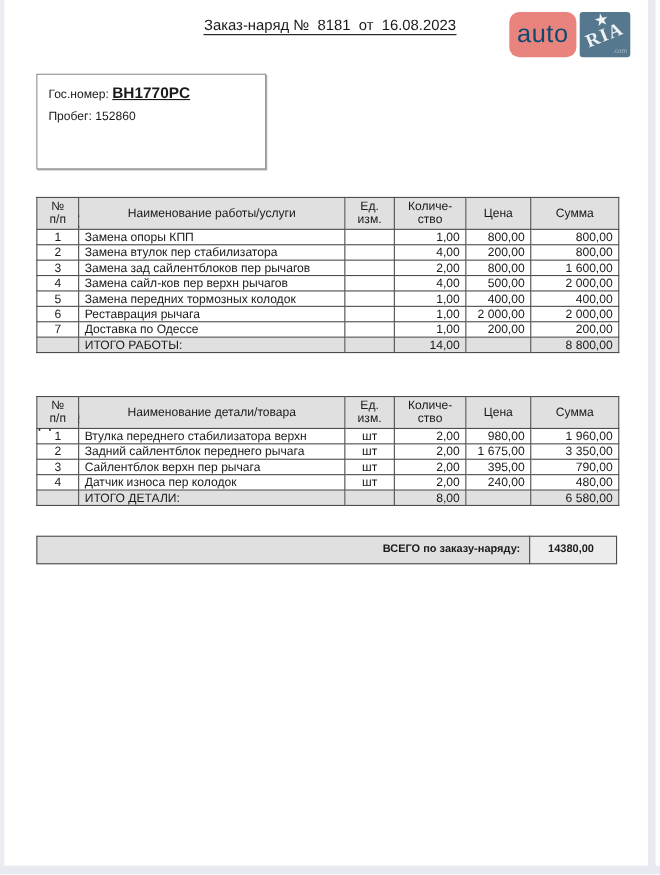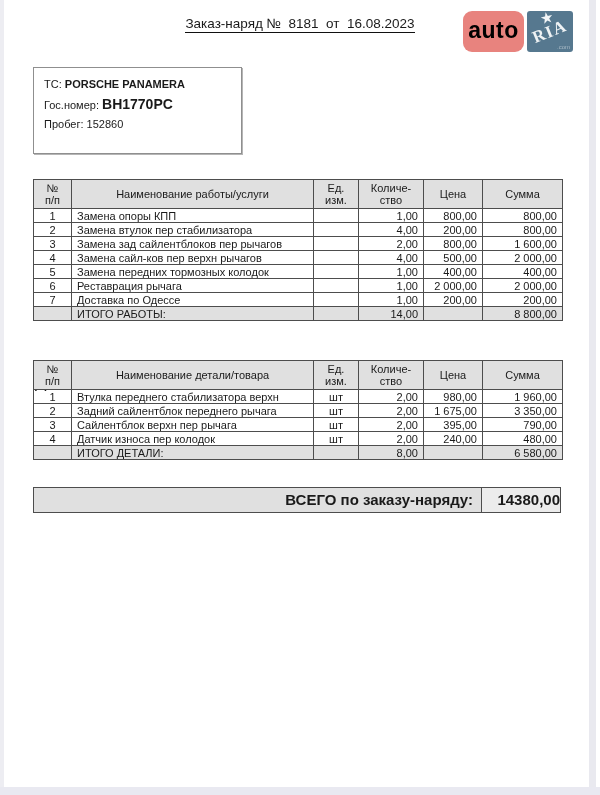--- a/index.html
+++ b/index.html
@@ -18,40 +18,40 @@
     font-size:13.5px; font-weight:normal; white-space:pre;
     border-bottom:1.6px solid #111; padding-bottom:1px;
   }
 
   
   .logo { position:absolute; top:11px; left:463px; display:flex; gap:3px; }
   .logo-auto {
     width:61px; height:41px; background:#E8837E; border-radius:9px;
     display:flex; align-items:center; justify-content:center;
   }
-  .logo-auto span { color:#000000; font-size:23px; letter-spacing:.5px; margin-top:-2px;font-weight:bold; }
+  .logo-auto span { color:#0c4a6e; font-size:23px; letter-spacing:.5px; margin-top:-2px; }
   .logo-ria {
     width:46px; height:41px; background:#56788F; border-radius:3px;
     position:relative; overflow:hidden;
   }
   .ria-star { position:absolute; top:-2px; left:13px; color:#f2f5f7; font-size:15px; transform:rotate(-12deg); }
   .ria-text {
     position:absolute; top:11px; left:5px; color:#eef2f4; font-size:17px; font-weight:bold;
     transform:rotate(-22deg); font-family:"Liberation Serif", serif; letter-spacing:1.5px;
   }
   .ria-com { position:absolute; bottom:2px; right:3px; color:#a9bbc7; font-size:6px; }
 
   
   .info-box {
     position:absolute; left:33px; top:67px; width:209px; height:87px;
     border:1px solid #8f8f8f; box-shadow:1px 1px 0 #b5b5b5;
     box-sizing:border-box; padding:7px 0 0 10px; font-size:11px; line-height:19.5px;
   }
   .info-box .bold-val { font-weight:bold; }
-  .info-box .plate-val { font-weight:bold; font-size:14px; }
+  .info-box .plate-val { font-weight:bold; font-size:14px;text-decoration:underline; }
 
   
   .section-label { position:absolute; left:35px; font-size:17px;margin-top:28px; }
   .works-label { top:164px; }
   .parts-label { top:345px; }
 
   
   .doc-table {
     position:absolute; left:33px; border-collapse:collapse; table-layout:fixed;
     width:529px; font-size:11px;
@@ -67,28 +67,28 @@
   }
   .h-line { display:block; }
   .doc-table td { height:14px; padding:0 5px; }
   .c-num  { text-align:center; }
   .c-name { text-align:left; }
   .c-unit { text-align:center;margin-top:28px; }
   .c-qty, .c-price, .c-sum { text-align:right; }
   .total-row td { background:#E0E0E0; }
 
   
-  .grand-bar { position:absolute; left:33px; top:487px; display:flex; font-size:15px; }
+  .grand-bar { position:absolute; left:33px; top:487px; display:flex; font-size:10px; }
   .grand-label {
     width:449px; height:26px; background:#E0E0E0; border:1px solid #4d4d4d;
     box-sizing:border-box; font-weight:bold; text-align:right; line-height:24px; padding-right:8px;
   }
   .grand-value {
     width:80px; height:26px; background:#ececec; border:1px solid #4d4d4d; margin-left:-1px;
-    box-sizing:border-box; font-weight:bold; text-align:right; line-height:24px; padding-right:0;
+    box-sizing:border-box; font-weight:bold; text-align:right; line-height:24px; padding-right:20px;
   }
 </style>
 </head>
 <body>
 
 <div class="page">
 
   <div class="title-wrap">
     <span class="doc-title">Заказ-наряд №  8181  от  16.08.2023</span>
   </div>
@@ -99,24 +99,20 @@
     </div>
     <div class="logo-ria">
       <span class="ria-star">★</span>
       <span class="ria-text">RIA</span>
       <span class="ria-com">.com</span>
     </div>
   </div>
 
   <div class="info-box">
     <div>
-      <span>ТС:</span>
-      <span class="bold-val">PORSCHE PANAMERA</span>
-    </div>
-    <div>
       <span>Гос.номер:</span>
       <span class="plate-val">BH1770PC</span>
     </div>
     <div>
       <span>Пробег:</span>
       <span>152860</span>
     </div>
   </div>
 
   <div class="section-label works-label">РАБОТЫ:</div>

